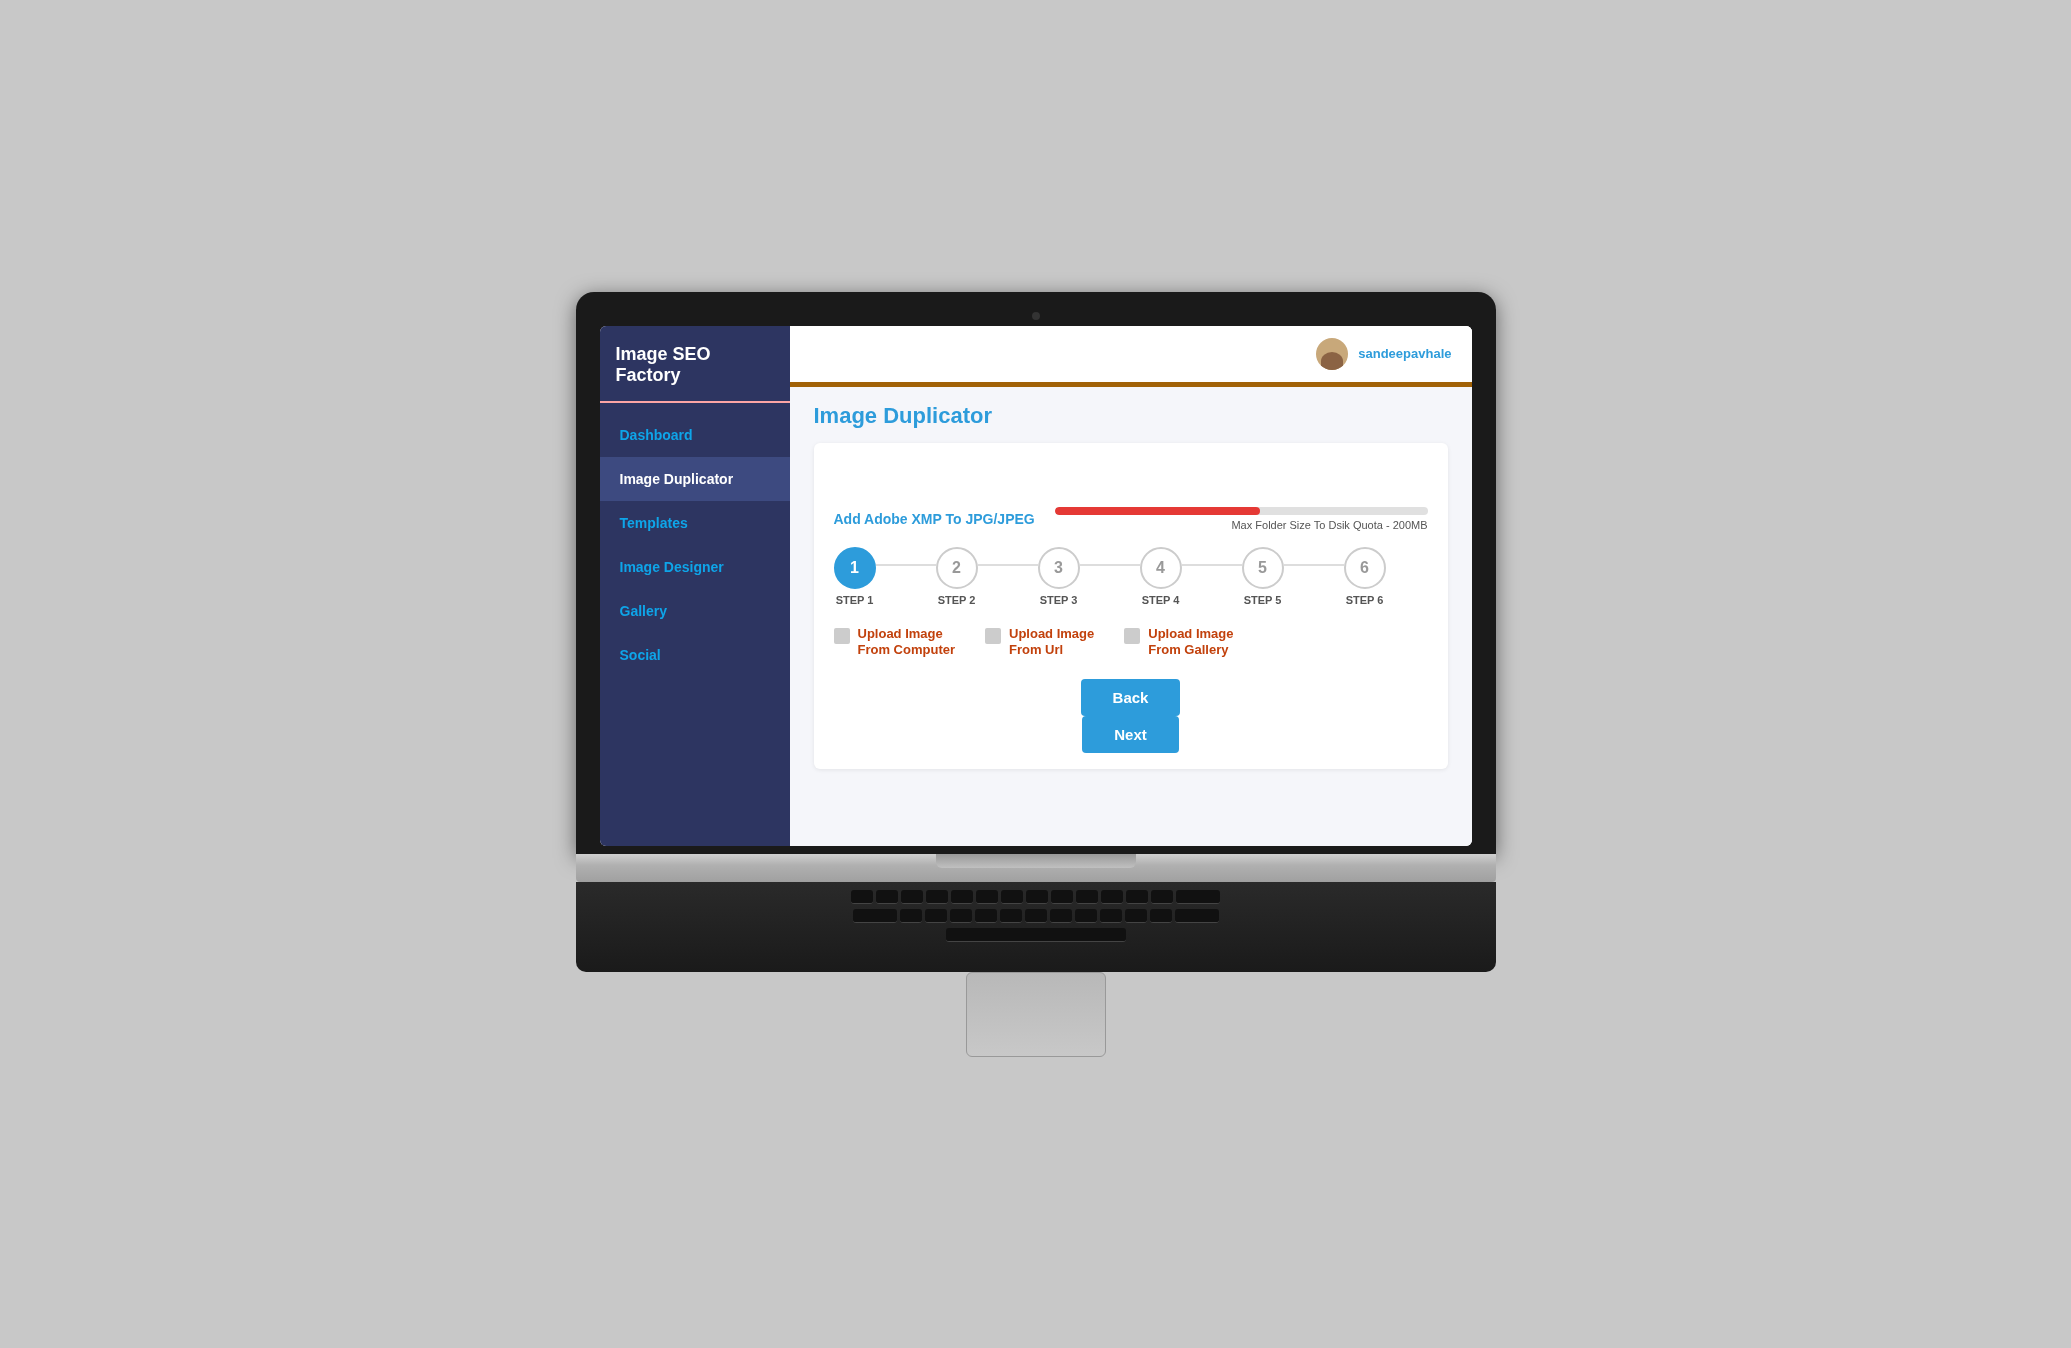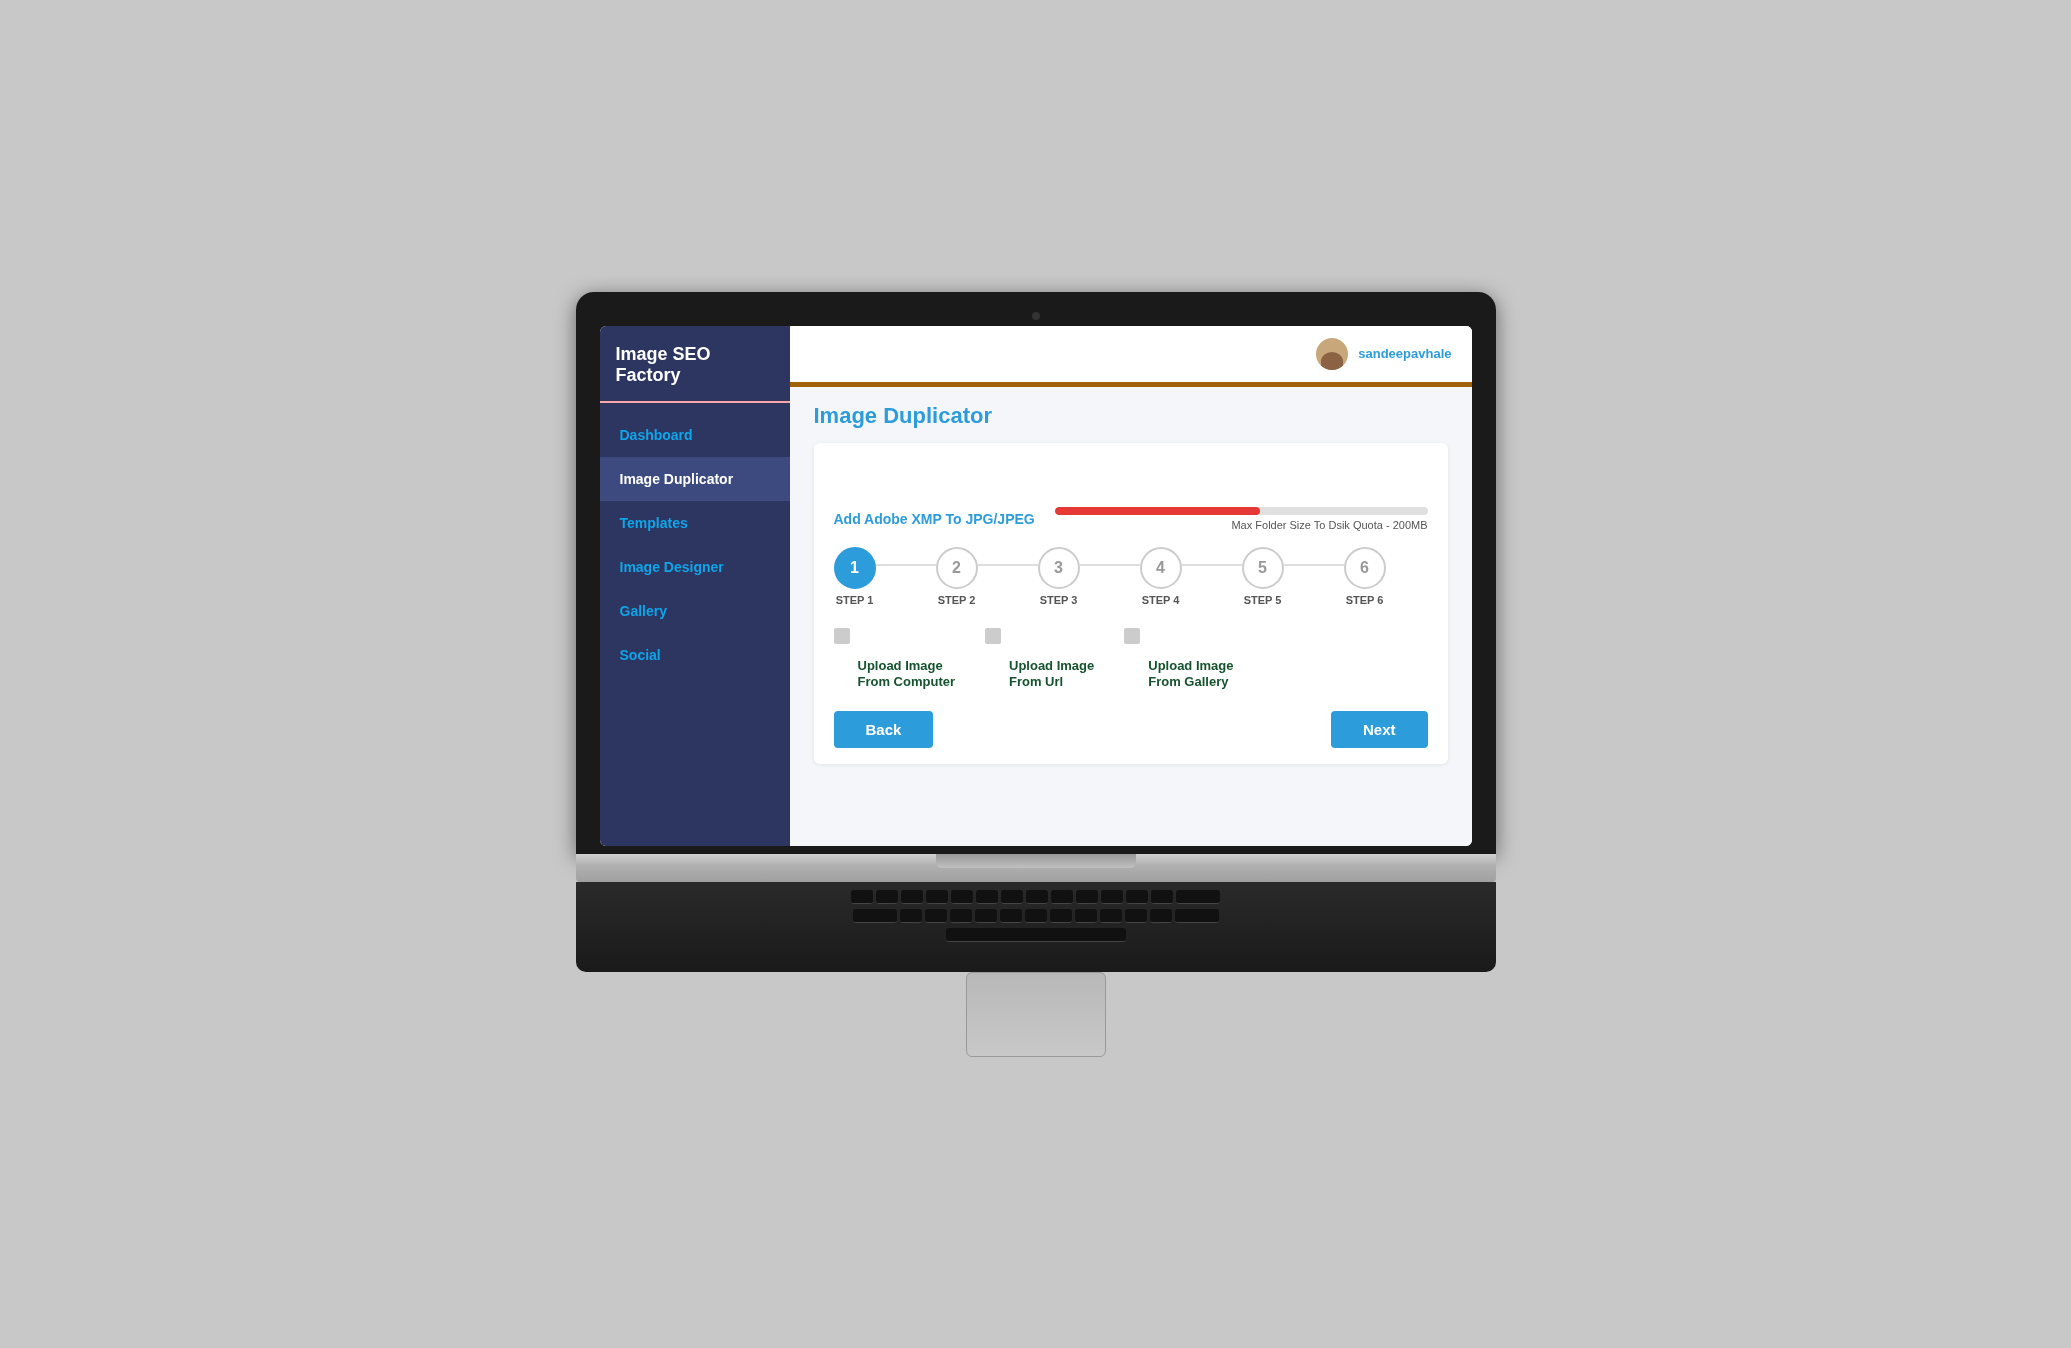--- a/index.html
+++ b/index.html
@@ -275,29 +275,30 @@
       width: 16px;
       height: 16px;
       background: #ccc;
       border-radius: 2px;
       margin-top: 2px;
       flex-shrink: 0;
     }
     .upload-option-text {
       font-size: 13px;
       font-weight: 600;
-      color: #14532d;
+      color: #c2410c;
       line-height: 1.3;
-      margin-top: 32px;
     }
 
     
     .actions-row {
       display: flex;
       justify-content: space-between;
+      align-items: center;
+      flex-direction: column;
     }
     .btn {
       padding: 10px 32px;
       border: none;
       border-radius: 4px;
       font-size: 15px;
       font-weight: 600;
       cursor: pointer;
       color: #fff;
       background: #2d9cdb;

